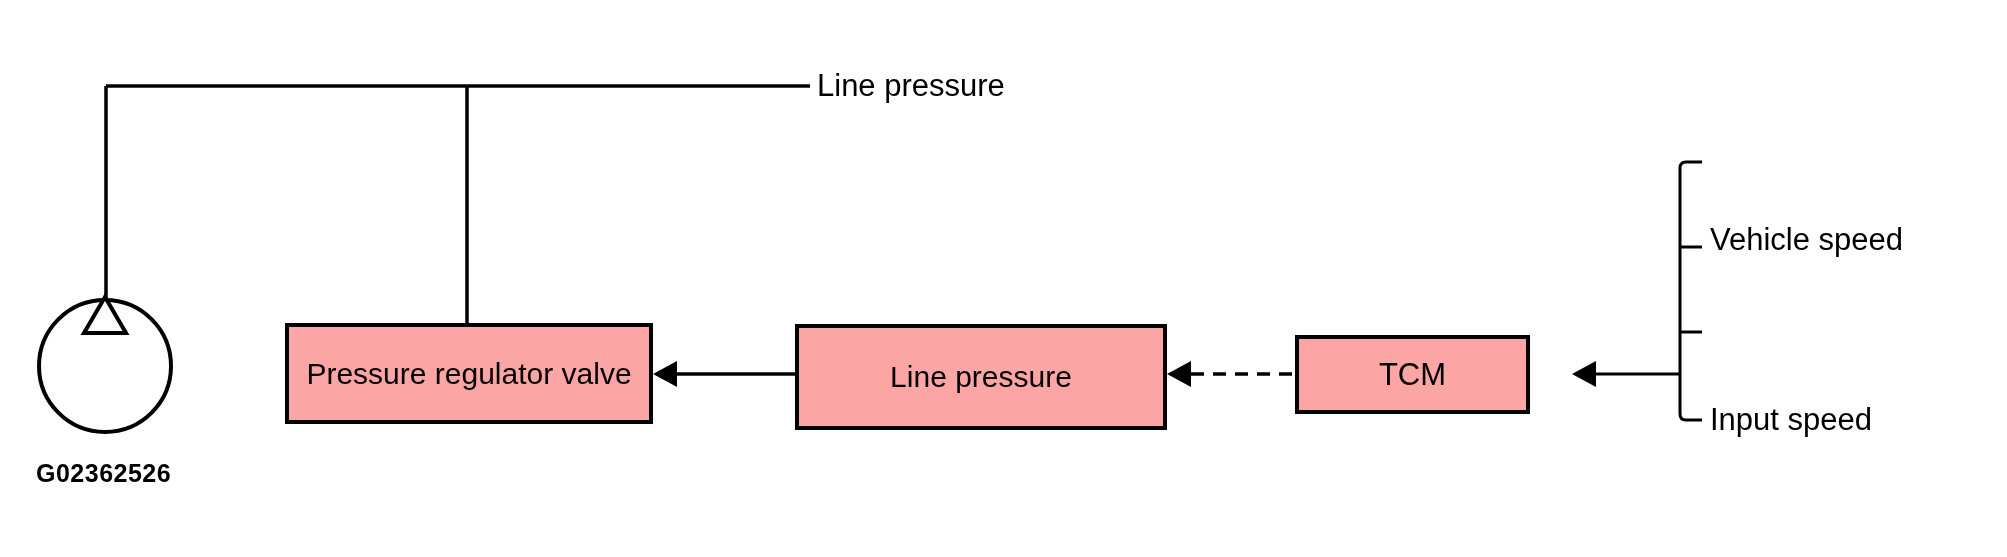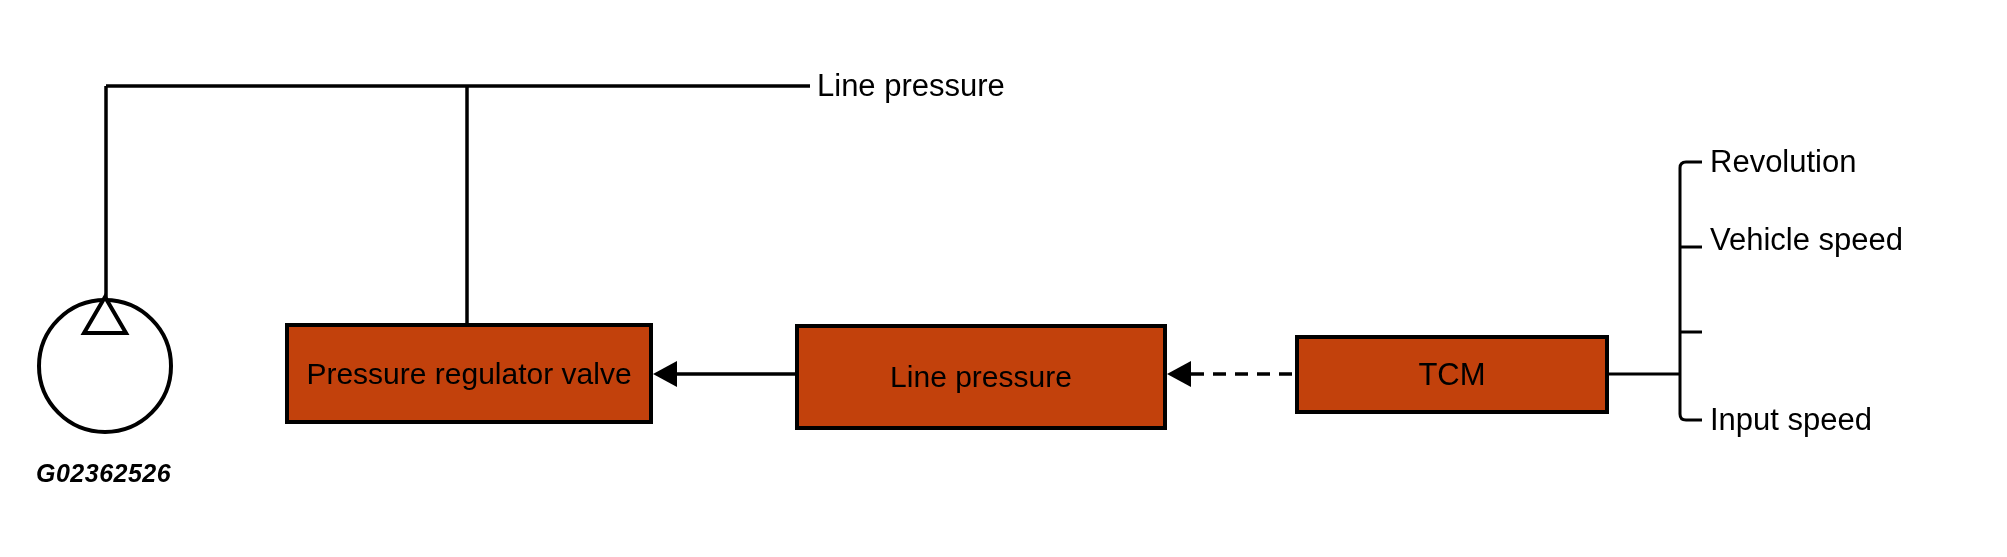--- a/index.html
+++ b/index.html
@@ -20,32 +20,32 @@
     position: absolute;
     left: 0;
     top: 0;
     width: 2007px;
     height: 557px;
   }
   .node-box {
     position: absolute;
     box-sizing: border-box;
     border: 4px solid #000000;
-    background: #c2410c;
+    background: #fca5a5;
     display: flex;
     align-items: center;
     justify-content: center;
     text-align: center;
     font-size: 30px;
     line-height: 38px;
     white-space: nowrap;
   }
   .box-regulator { left: 285px; top: 323px; width: 368px; height: 101px; }
   .box-solenoid  { left: 795px; top: 324px; width: 372px; height: 106px; }
-  .box-tcm       { left: 1295px; top: 335px; width: 314px; height: 79px; font-size: 31px; }
+  .box-tcm       { left: 1295px; top: 335px; width: 235px; height: 79px; font-size: 31px; }
   .float-label {
     position: absolute;
     font-size: 31px;
     line-height: 36px;
     height: 36px;
     white-space: nowrap;
   }
   .label-line-pressure { left: 817px; top: 68px; }
   .input-label-0 { left: 1710px; top: 144px; }
   .input-label-1 { left: 1710px; top: 222px; }
@@ -53,21 +53,20 @@
   .input-label-3 { left: 1710px; top: 402px; }
   .figure-id {
     position: absolute;
     left: 36px;
     top: 459px;
     font-size: 25px;
     font-weight: 700;
     line-height: 28px;
     letter-spacing: 0.5px;
     white-space: nowrap;
-    font-style: italic;
   }
 </style>
 </head>
 <body>
 
 <div class="canvas">
 
   <svg class="diagram-svg" viewBox="0 0 2007 557" xmlns="http://www.w3.org/2000/svg">
 
     <line x1="106" y1="86" x2="810" y2="86" stroke="#000" stroke-width="3.5"></line>
@@ -102,19 +101,18 @@
   <div class="node-box box-solenoid">
     <span>
       <span style="display:block">Line pressure</span>
     </span>
   </div>
 
   <div class="node-box box-tcm">
     <span>TCM</span>
   </div>
 
-  <div class="float-label input-label-0">Revolution</div>
   <div class="float-label input-label-1">Vehicle speed</div>
   <div class="float-label input-label-3">Input speed</div>
 
   <div class="figure-id">G02362526</div>
 
 </div>
 
 </body></html>

